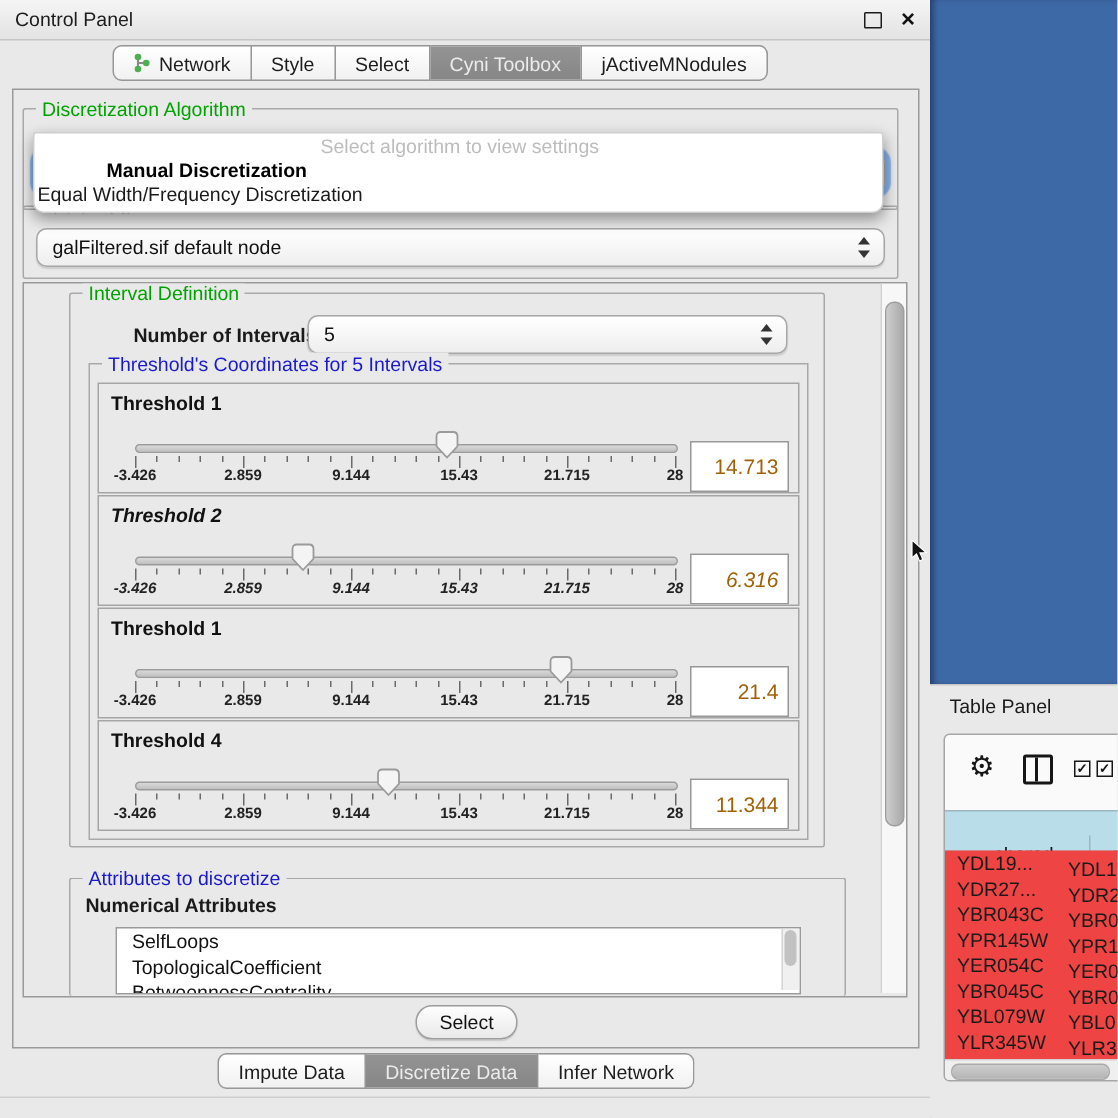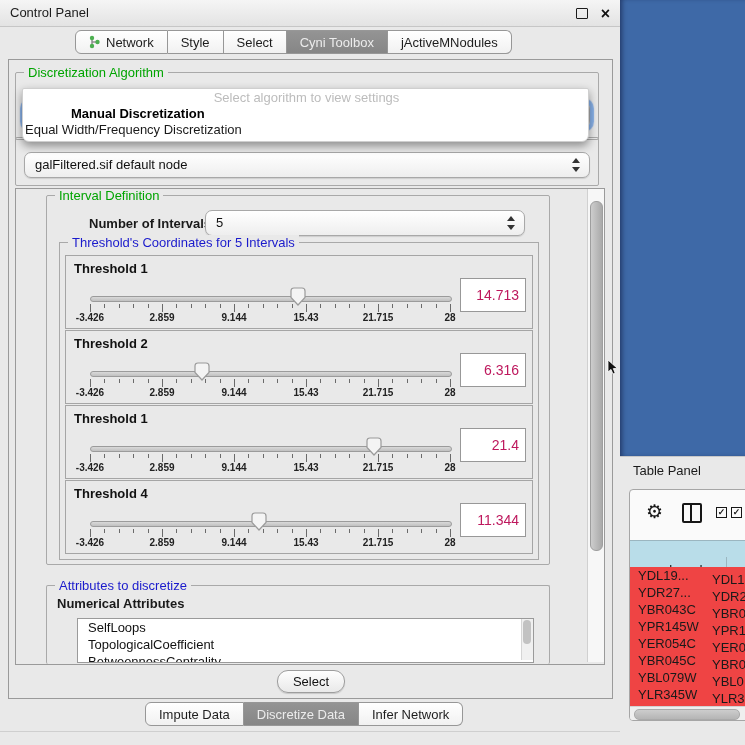--- a/index.html
+++ b/index.html
@@ -75,24 +75,24 @@
   .thresh-row{position:absolute;left:5px;width:466px;height:72px;border:1px solid #a5a5a5;background:#e9e9e9;}
   .thresh-title{position:absolute;left:8px;top:5px;font-weight:bold;font-size:13px;color:#111;}
   .track{position:absolute;left:24px;top:40px;width:360px;height:4px;border:1px solid #9b9b9b;border-radius:3px;
          background:linear-gradient(#d9d9d9,#c0c0c0);}
   .handle{position:absolute;top:31px;width:16px;height:19px;}
   .ticks{position:absolute;left:24px;top:48px;width:360px;height:8px;}
   .tick{position:absolute;top:0;width:1px;background:#6a6a6a;}
   .tick.minor{height:4px;}
   .tick.major{height:8px;}
   .ticklabel{position:absolute;top:56px;font-size:10px;font-weight:bold;color:#222;transform:translateX(-50%);white-space:nowrap;}
-  .valbox{position:absolute;right:6px;top:22px;width:58px;height:32px;background:#fff;border:1px solid #989898;
-          font-size:14px;line-height:32px;text-align:right;padding-right:6px;color:#be185d;}
-
-  #attr-group{left:30px;top:396px;width:502px;height:78px;border-bottom:none;}
+  .valbox{position:absolute;right:6px;top:38px;width:58px;height:32px;background:#fff;border:1px solid #989898;
+          font-size:14px;line-height:32px;text-align:right;padding-right:6px;color:#a16207;}
+
+  #attr-group{left:30px;top:396px;width:502px;height:78px;border-bottom:none;padding-left:14px;}
   #attr-label{left:10px;top:10px;font-weight:bold;font-size:13px;}
   #attr-list{position:absolute;left:30px;top:32px;width:455px;height:43px;background:#fff;border:1px solid #9a9a9a;overflow:hidden;}
   .attr-item{height:17px;line-height:17px;padding-left:10px;font-size:13px;color:#111;white-space:nowrap;}
   #attr-vscroll{position:absolute;right:0;top:0;width:11px;height:41px;background:#f0f0f0;border-left:1px solid #d5d5d5;}
   #attr-vthumb{position:absolute;left:1px;top:1px;width:8px;height:24px;border-radius:4px;background:#c2c2c2;}
 
   #apply-button{left:268px;top:610px;width:66px;height:21px;border:1px solid #9d9d9d;border-radius:11px;
                 background:linear-gradient(#fefefe,#e9e9e9);text-align:center;line-height:21px;font-size:13px;color:#111;
                 box-shadow:0 1px 1px rgba(0,0,0,.15);}
 
@@ -246,21 +246,21 @@
                 <div class="ticklabel" style="left: 96px;">2.859</div>
                 <div class="ticklabel" style="left: 168px;">9.144</div>
                 <div class="ticklabel" style="left: 240px;">15.43</div>
                 <div class="ticklabel" style="left: 312px;">21.715</div>
                 <div class="ticklabel" style="left: 384px;">28</div>
                 <svg width="16" height="19" class="handle" style="left: 223.791px;">
                   <path d="M4 1 H12 Q15 1 15 4 V10.5 L8 18 L1 10.5 V4 Q1 1 4 1 Z" fill="#f4f4f4" stroke="#9a9a9a" stroke-width="1.2"></path>
                 </svg>
                 <div class="valbox">14.713</div>
               </div>
-              <div class="thresh-row" style="top: 87px;">
+              <div class="thresh-row" style="top: 87px; font-style: italic;">
                 <div class="thresh-title">Threshold 2</div>
                 <div class="track"></div>
                 <div class="ticks">
                   <div class="tick major" style="left: 0px;"></div>
                   <div class="tick minor" style="left: 14.4px;"></div>
                   <div class="tick minor" style="left: 28.8px;"></div>
                   <div class="tick minor" style="left: 43.2px;"></div>
                   <div class="tick minor" style="left: 57.6px;"></div>
                   <div class="tick major" style="left: 72px;"></div>
                   <div class="tick minor" style="left: 86.4px;"></div>

